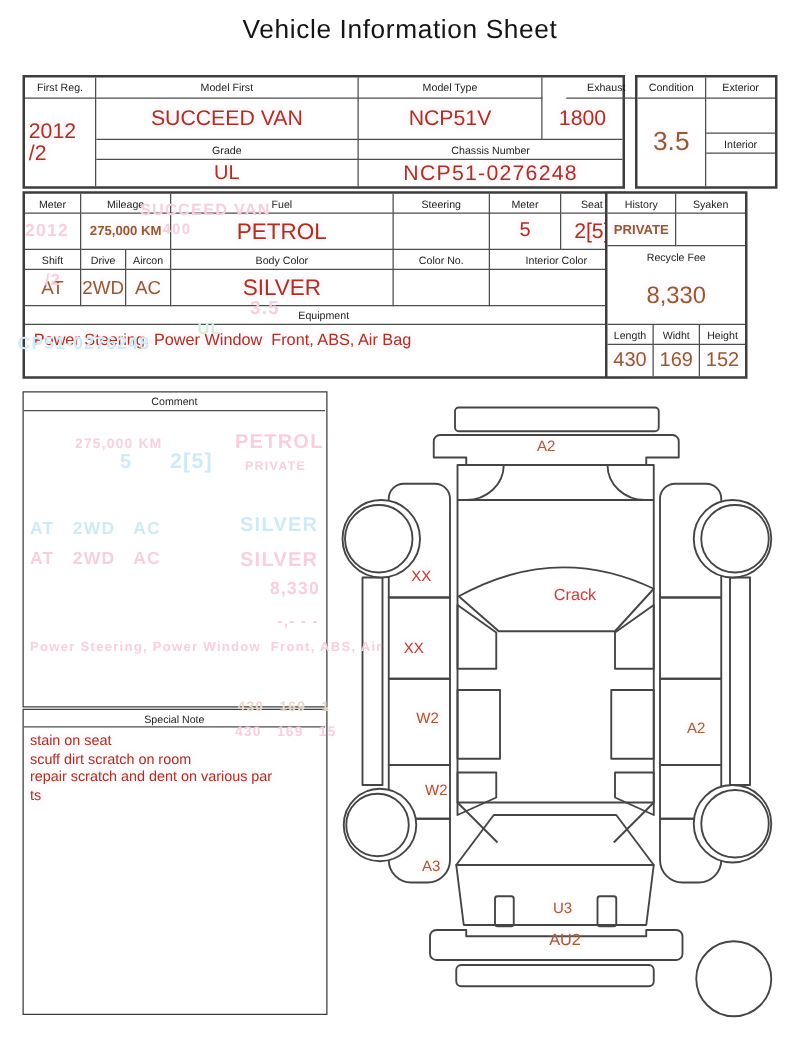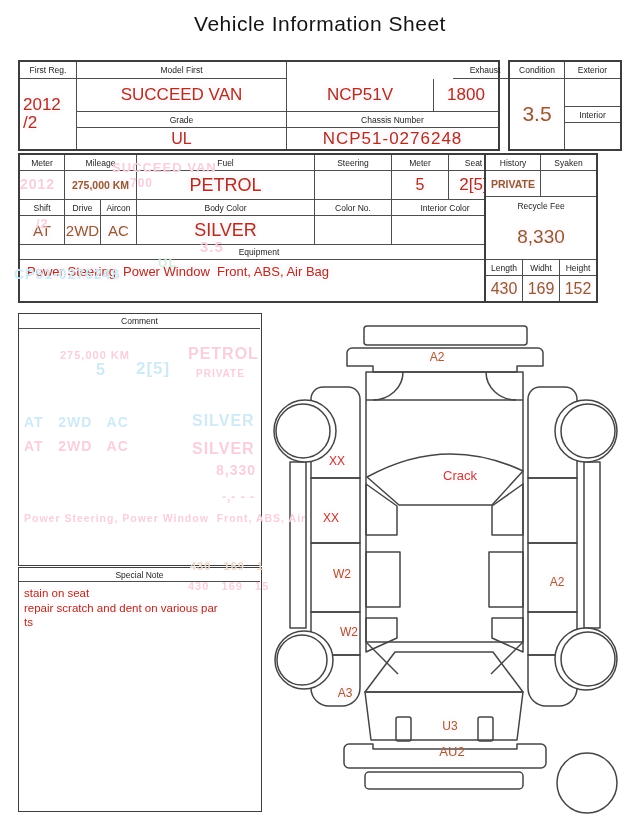--- a/index.html
+++ b/index.html
@@ -28,20 +28,21 @@
 </head>
 <body>
 
 <div class="sheet">
 
   <div class="title">Vehicle Information Sheet</div>
 
   <div class="box" style="left:18px;top:60px;width:482px;height:91px;">
     <div class="cell hdr br bb" style="left:0;top:0;width:57px;height:17px;">First Reg.</div>
     <div class="cell hdr br bb" style="left:57px;top:0;width:210px;height:17px;">Model First</div>
+    <div class="cell hdr br bb" style="left:267px;top:0;width:147px;height:17px;">Model Type</div>
     <div class="cell hdr bb" style="left:433px;top:0;width:64px;height:17px;">Exhaust</div>
 
     <div class="cell val br left-align" style="left:0;top:17px;width:57px;height:70px;padding-left:3px;font-size:17px;">
       <div style="line-height:1.05;">
         <div>2012</div>
         <div>/2</div>
       </div>
     </div>
     <div class="cell val br bb" style="left:57px;top:17px;width:210px;height:33px;font-size:17px;">SUCCEED VAN</div>
     <div class="cell val br bb" style="left:267px;top:17px;width:147px;height:33px;font-size:17px;">NCP51V</div>
@@ -111,28 +112,29 @@
   </div>
 
   <div class="box" style="left:18px;top:313px;width:244px;height:253px;border-width:1.6px;">
     <div class="cell hdr bb" style="left:0;top:0;width:241px;height:15px;">Comment</div>
   </div>
 
   <div class="box" style="left:18px;top:567px;width:244px;height:245px;border-width:1.6px;">
     <div class="cell hdr bb" style="left:0;top:0;width:241px;height:14px;">Special Note</div>
     <div id="special-note-lines" class="val" style="position:absolute;left:5px;top:18px;width:230px;">
         <div class="note-line">stain on seat</div>
+        <div class="note-line">scuff dirt scratch on room</div>
         <div class="note-line">repair scratch and dent on various par</div>
         <div class="note-line">ts</div>
       </div>
   </div>
 
   <div id="ghost-layer">
       <div class="ghost" style="left: 112px; top: 160px; font-size: 13px; color: rgb(248, 207, 223);">SUCCEED VAN</div>
-      <div class="ghost" style="left: 130px; top: 176px; font-size: 12px; color: rgb(248, 207, 223);">700</div>
+      <div class="ghost" style="left: 130px; top: 176px; font-size: 12px; color: rgb(248, 207, 223);">400</div>
       <div class="ghost" style="left: 20px; top: 176px; font-size: 14px; color: rgb(248, 207, 223);">2012</div>
       <div class="ghost" style="left: 36px; top: 216px; font-size: 13px; color: rgb(248, 207, 223);">/2</div>
       <div class="ghost" style="left: 200px; top: 238px; font-size: 15px; color: rgb(248, 207, 223);">3.5</div>
       <div class="ghost" style="left: 158px; top: 255px; font-size: 13px; color: rgb(216, 238, 221);">UL</div>
       <div class="ghost" style="left: 14px; top: 266px; font-size: 14px; color: rgb(207, 234, 245);">CP51-0276248</div>
       <div class="ghost" style="left: 60px; top: 349px; font-size: 11px; color: rgb(248, 207, 223);">275,000 KM</div>
       <div class="ghost" style="left: 96px; top: 361px; font-size: 16px; color: rgb(207, 234, 245);">5</div>
       <div class="ghost" style="left: 136px; top: 359px; font-size: 17px; color: rgb(207, 234, 245);">2[5]</div>
       <div class="ghost" style="left: 188px; top: 345px; font-size: 16px; color: rgb(248, 207, 223);">PETROL</div>
       <div class="ghost" style="left: 196px; top: 368px; font-size: 10px; color: rgb(248, 207, 223);">PRIVATE</div>

